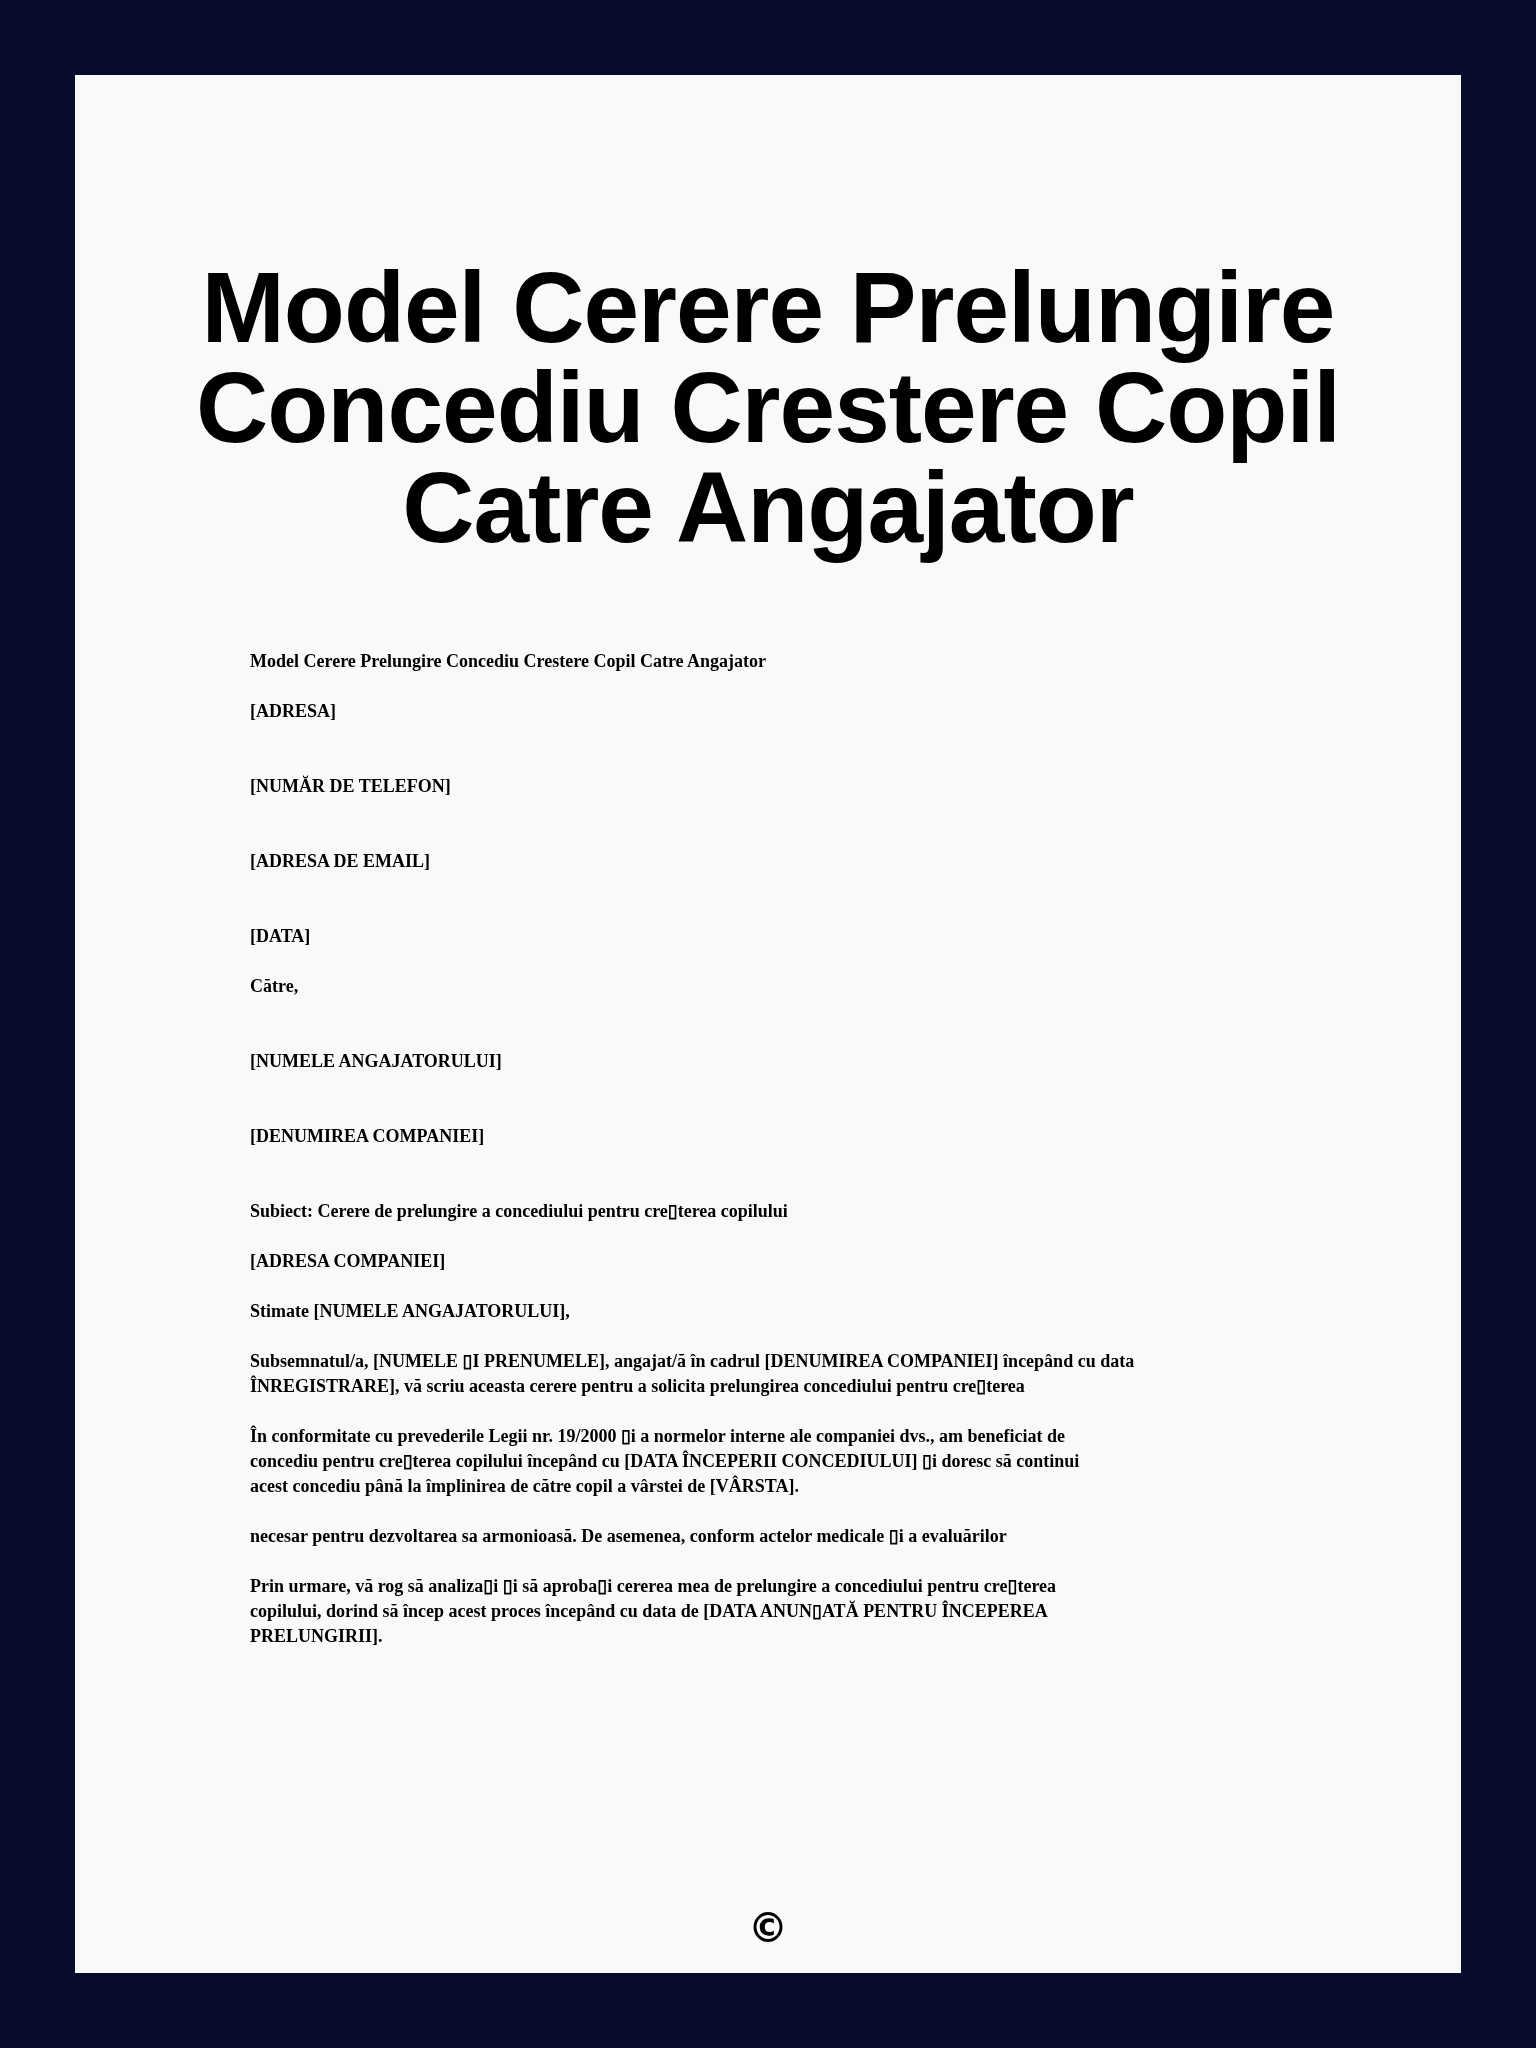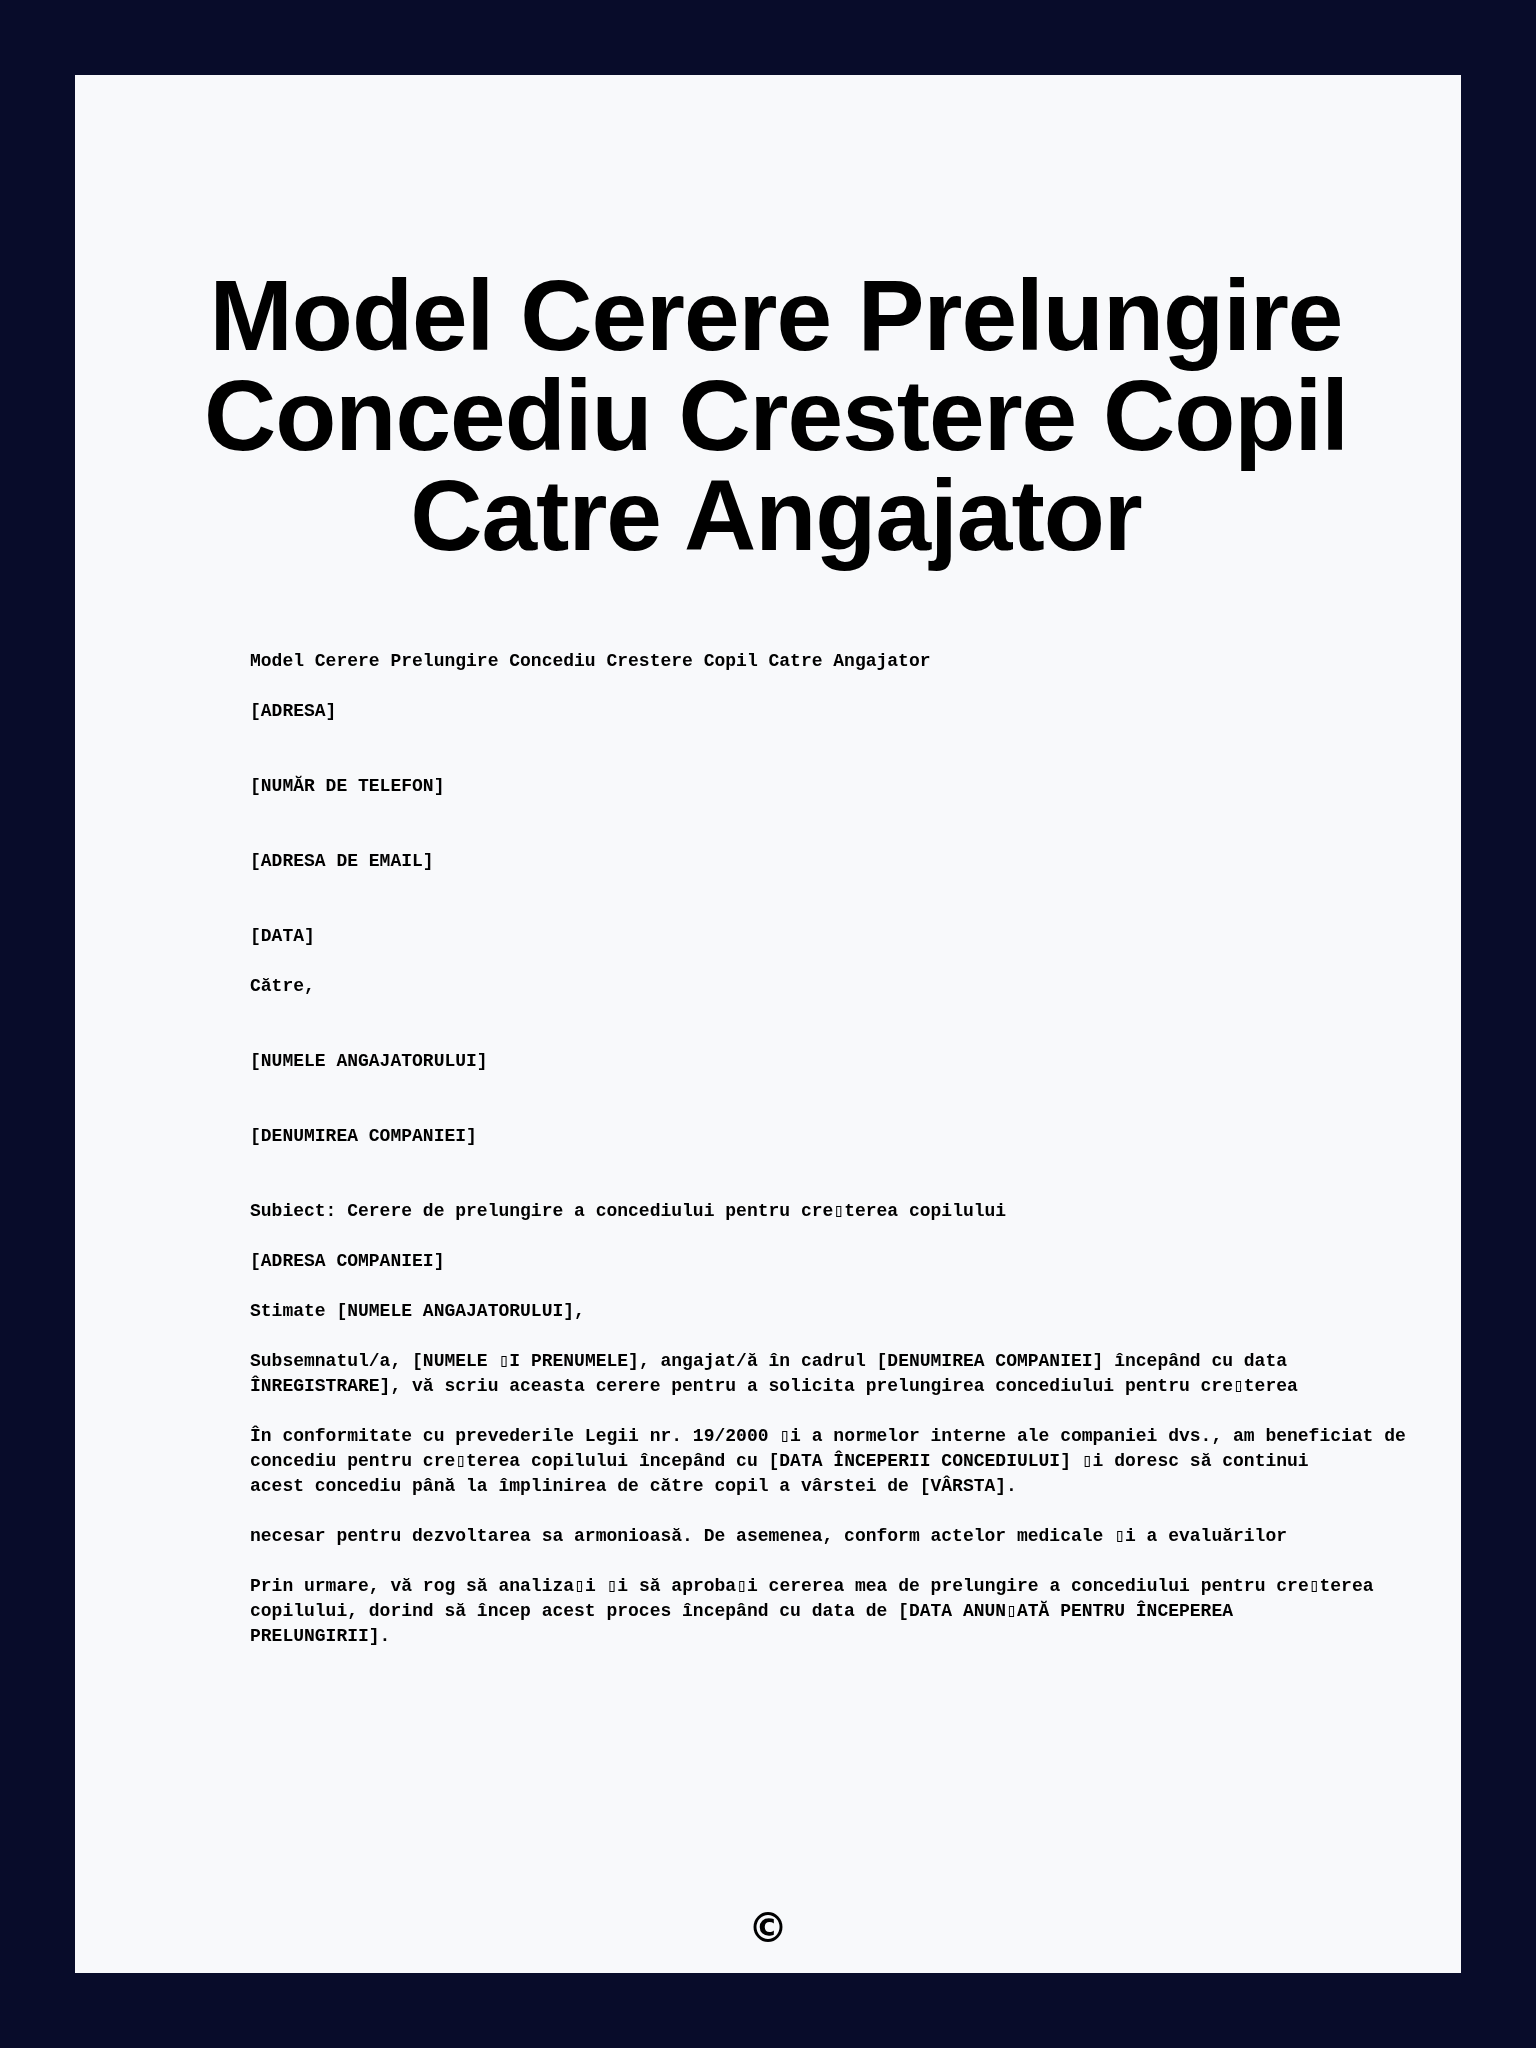--- a/index.html
+++ b/index.html
@@ -21,38 +21,38 @@
       top: 75px;
       width: 1386px;
       height: 1898px;
       background: #f8f9fb;
     }
     .title {
       position: absolute;
       left: 0;
       top: 182px;
       width: 1386px;
-      margin: 8px;
+      margin: 0;
       text-align: center;
       font-family: "Liberation Sans", sans-serif;
       font-weight: bold;
       font-size: 100px;
       line-height: 100px;
       letter-spacing: -1px;
     }
     .title .tline {
       display: block;
       white-space: nowrap;
     }
     .body {
       position: absolute;
       left: 175px;
       top: 574px;
       width: 1040px;
-      font-family: Liberation Mono, monospace;
+      font-family: Liberation Serif, serif;
       font-weight: bold;
       font-size: 18px;
       line-height: 25px;
     }
     .para {
       margin: 0 0 25px 0;
       white-space: nowrap;
     }
     .para.gap {
       margin-bottom: 50px;

